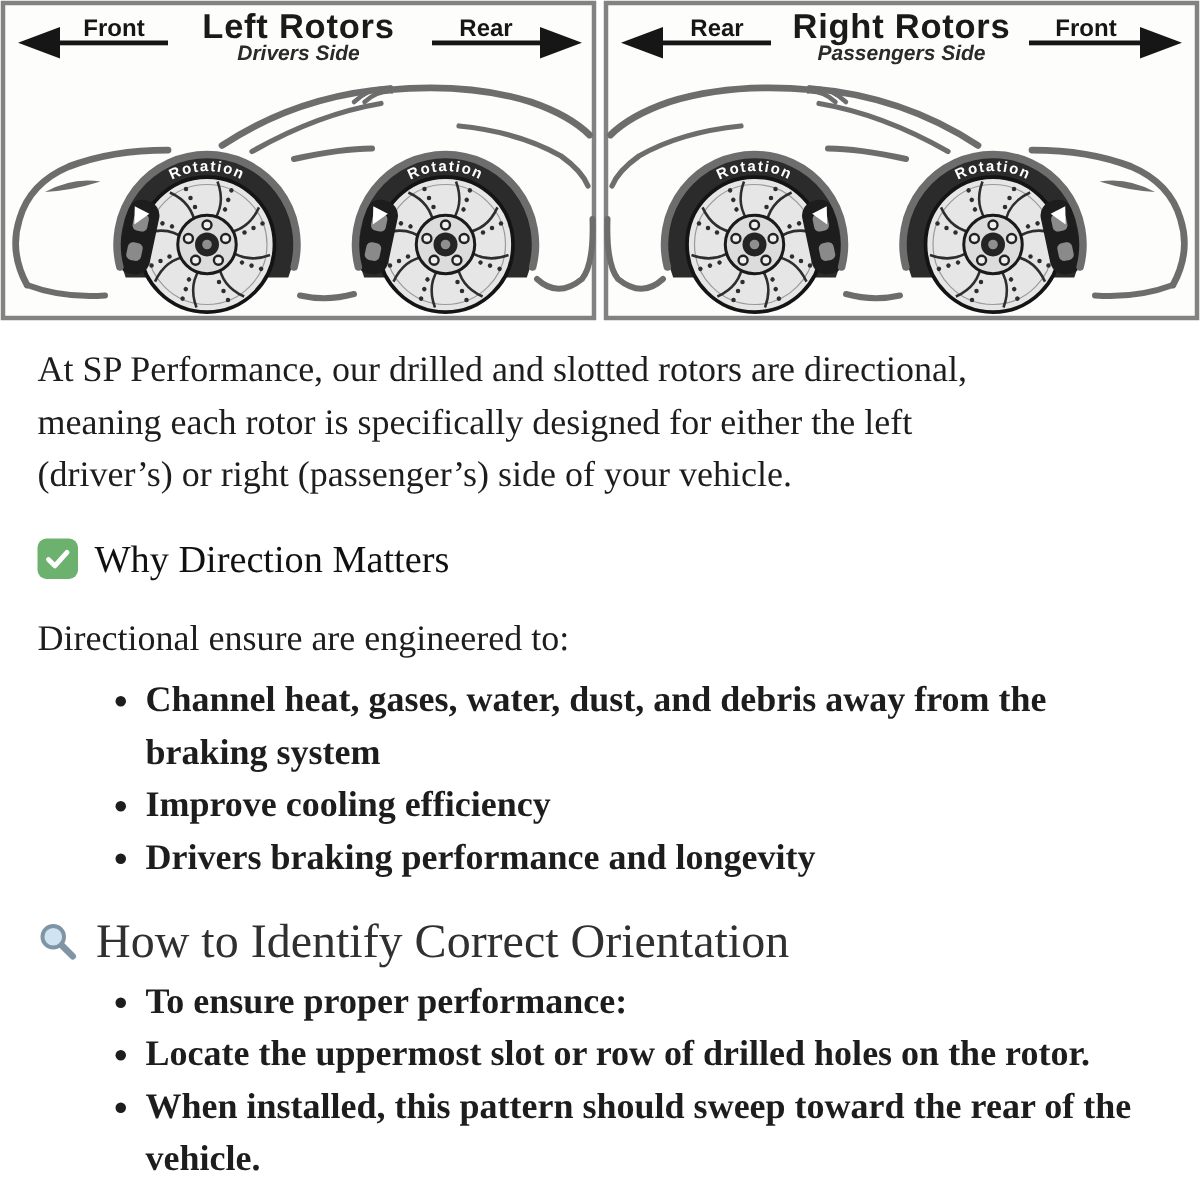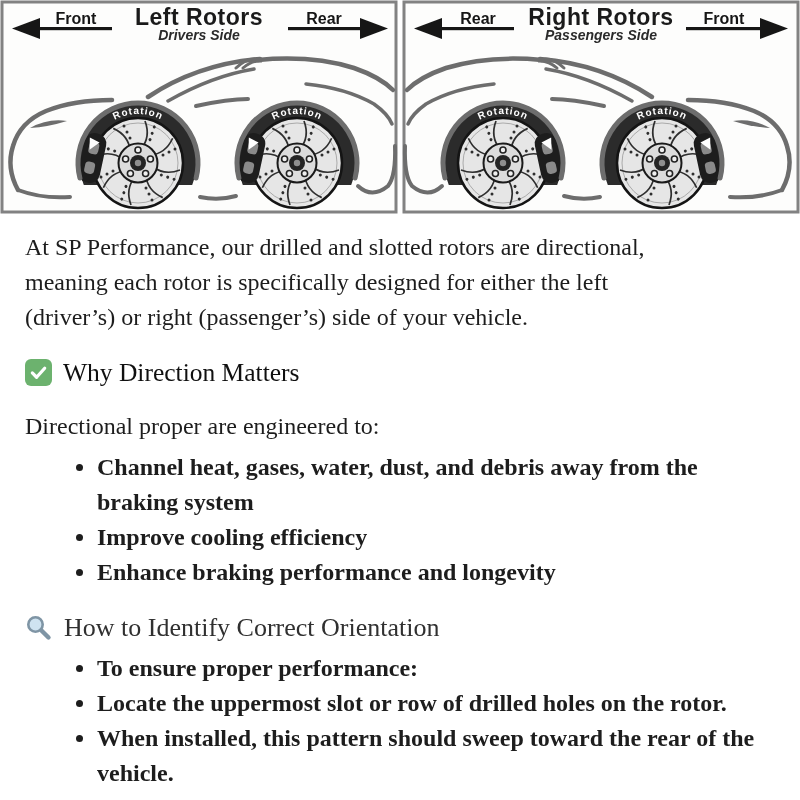--- a/index.html
+++ b/index.html
@@ -18,21 +18,21 @@
   .arch{fill:var(--arch-dark,#2b2b2b);}
   .rot-text{font-family:"Liberation Sans","DejaVu Sans",sans-serif;font-weight:bold;
             font-size:10px;fill:#ffffff;letter-spacing:1px;}
   .rot-arrow{fill:#ffffff;}
 
   
   .article{padding:0 28px 0 25px;font-size:24px;line-height:35px;}
   .intro{margin:14px 0 0 0;white-space:pre-line;}
   .sec-head{display:flex;align-items:center;gap:11px;margin:20px 0 0 0;}
   .sec-head .h1{font-weight:normal;font-size:25.5px;color:#101010;}
-  .sec-head .h2{font-weight:normal;font-size:26px;color:#303030;}
+  .sec-head .h2{font-weight:normal;font-size:32px;color:#303030;}
   .lead{margin:19px 0 0 0;}
   ul{margin:6px 0 0 0;padding:0 0 0 72px;}
   li{white-space:pre-line;margin:0;font-weight:bold;}
   .check-badge{width:27px;height:27px;flex:0 0 27px;border-radius:6px;
                background:var(--check-green,#6cb26e);display:inline-flex;
                align-items:center;justify-content:center;}
   .mag{width:28px;height:28px;flex:0 0 28px;}
 </style>
 </head>
 <body>
@@ -150,27 +150,27 @@
 
   <div class="sec-head">
     <span class="check-badge">
       <svg width="19" height="19" viewBox="0 0 20 20">
           <path d="M3.5 10.5 L8 15 L16.5 5.5" fill="none" stroke="#ffffff" stroke-width="3.4" stroke-linecap="round" stroke-linejoin="round"></path>
         </svg>
     </span>
     <span class="h1">Why Direction Matters</span>
   </div>
 
-  <p class="lead">Directional proper are engineered to:</p>
+  <p class="lead">Directional ensure are engineered to:</p>
 
   <ul>
     <li>Channel heat, gases, water, dust, and debris away from the
 braking system</li>
     <li>Improve cooling efficiency</li>
-    <li>Enhance braking performance and longevity</li>
+    <li>Drivers braking performance and longevity</li>
   </ul>
 
   <div class="sec-head">
     <svg class="mag" viewBox="0 0 28 28">
       <circle cx="10.5" cy="10.5" r="7.2" fill="var(--magnifier-lens,#cfe3f1)" stroke="var(--magnifier-rim,#7f95a5)" stroke-width="2.6"></circle>
       <line x1="16.2" y1="16.2" x2="23.5" y2="23.5" stroke="var(--magnifier-rim,#7f95a5)" stroke-width="4.4" stroke-linecap="round"></line>
     </svg>
     <span class="h2">How to Identify Correct Orientation</span>
   </div>
 

